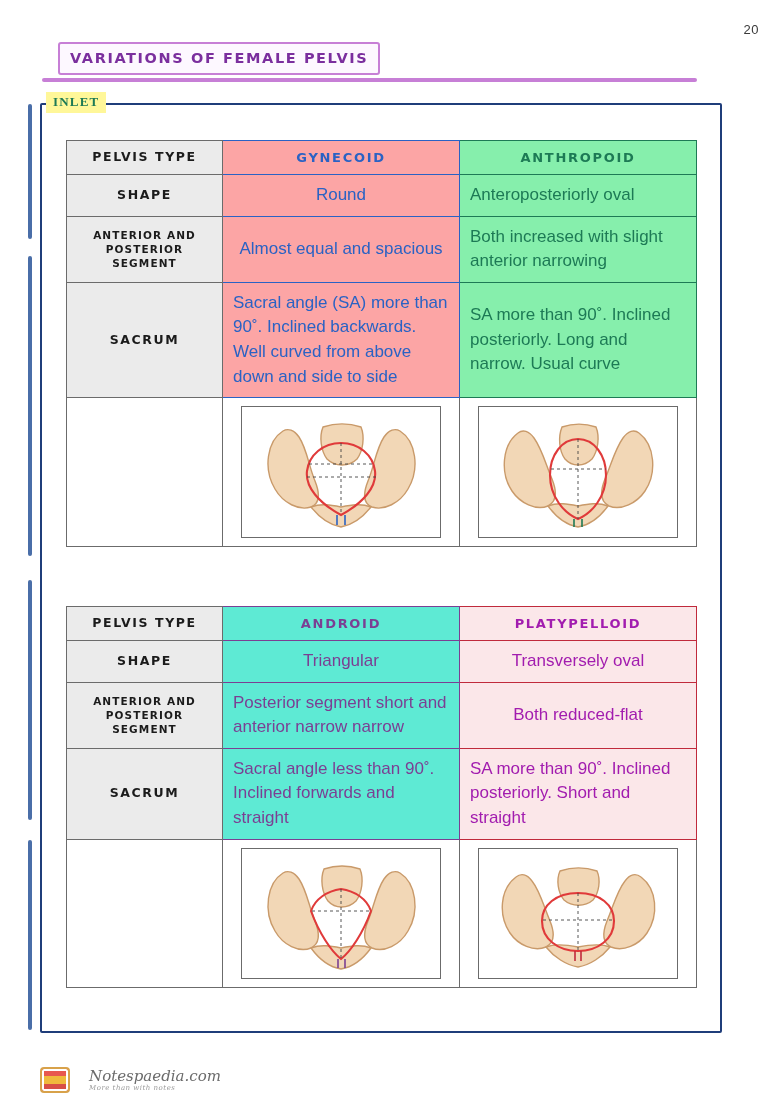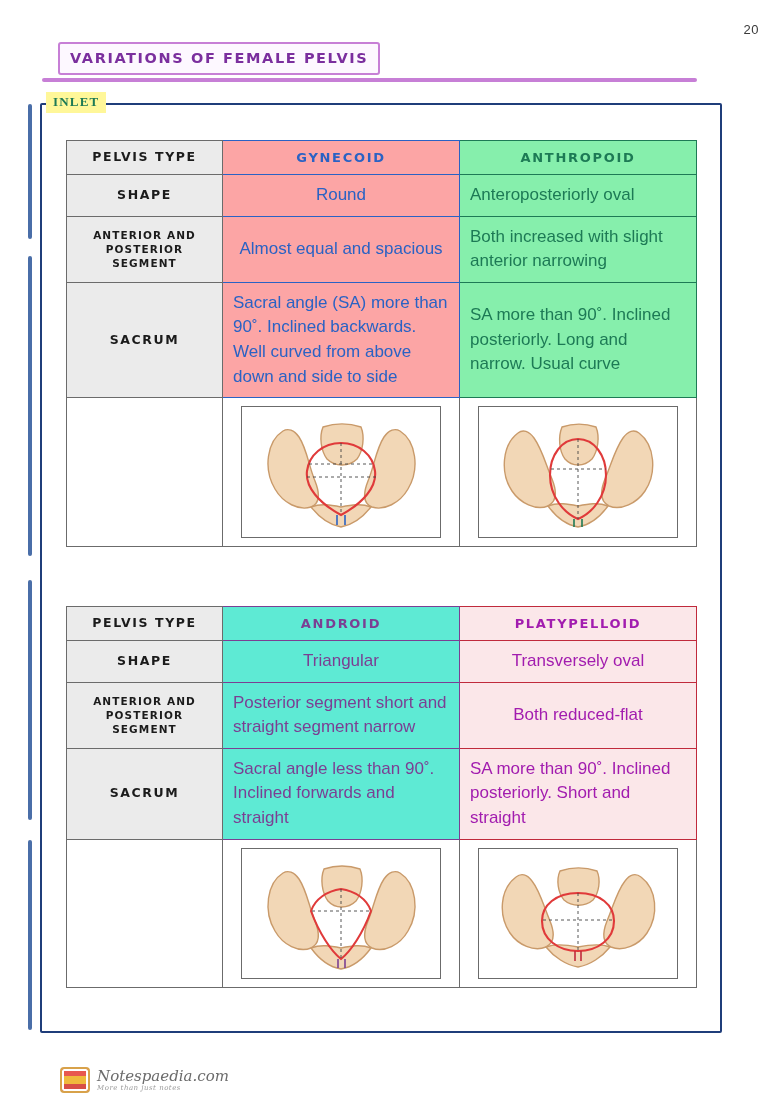--- a/index.html
+++ b/index.html
@@ -157,22 +157,21 @@
   }
 
   svg.pelvis-art { display: block; }
 
   
   .footer {
     position: absolute;
     left: 40px; bottom: 22px;
     display: flex;
     align-items: center;
-    gap: 7px;
-    margin-left: 20px;
+    gap: 19px;
   }
   .logo-mark {
     width: 30px; height: 26px;
     border: 2px solid #d8a24a;
     border-radius: 4px;
     background: linear-gradient(to bottom, #e8574f 0 33%, #f0b93c 33% 66%, #d84f45 66% 100%);
     box-shadow: inset 0 0 0 2px #ffffff;
   }
   .logo-text {
     font-family: "DejaVu Serif", serif;
@@ -301,21 +300,21 @@
       <td class="head andr">ANDROID</td>
       <td class="head platy">PLATYPELLOID</td>
     </tr>
     <tr>
       <td class="rowlabel">SHAPE</td>
       <td class="cell center andr">Triangular</td>
       <td class="cell center platy">Transversely oval</td>
     </tr>
     <tr>
       <td class="rowlabel small">ANTERIOR AND POSTERIOR SEGMENT</td>
-      <td class="cell andr">Posterior segment short and straight segment narrow</td>
+      <td class="cell andr">Posterior segment short and anterior narrow narrow</td>
       <td class="cell center platy">Both reduced-flat</td>
     </tr>
     <tr>
       <td class="rowlabel">SACRUM</td>
       <td class="cell andr">Sacral angle less than 90˚. Inclined forwards and straight</td>
       <td class="cell platy">SA more than 90˚. Inclined posteriorly. Short and straight</td>
     </tr>
     <tr>
       <td class="rowlabel white"></td>
       <td class="imgcell">
@@ -365,15 +364,15 @@
         </div>
       </td>
     </tr>
   </tbody>
 </table>
 
 <div class="footer">
   <div class="logo-mark"></div>
   <div>
     <div class="logo-text">Notespaedia.com</div>
-    <div class="logo-sub">More than just notes</div>
+    <div class="logo-sub">More than with notes</div>
   </div>
 </div>
 
 </body></html>

